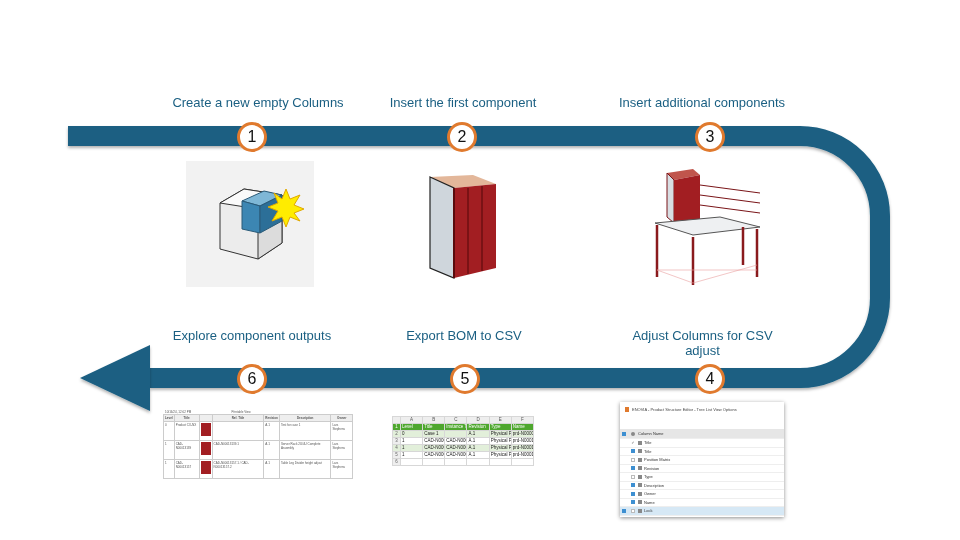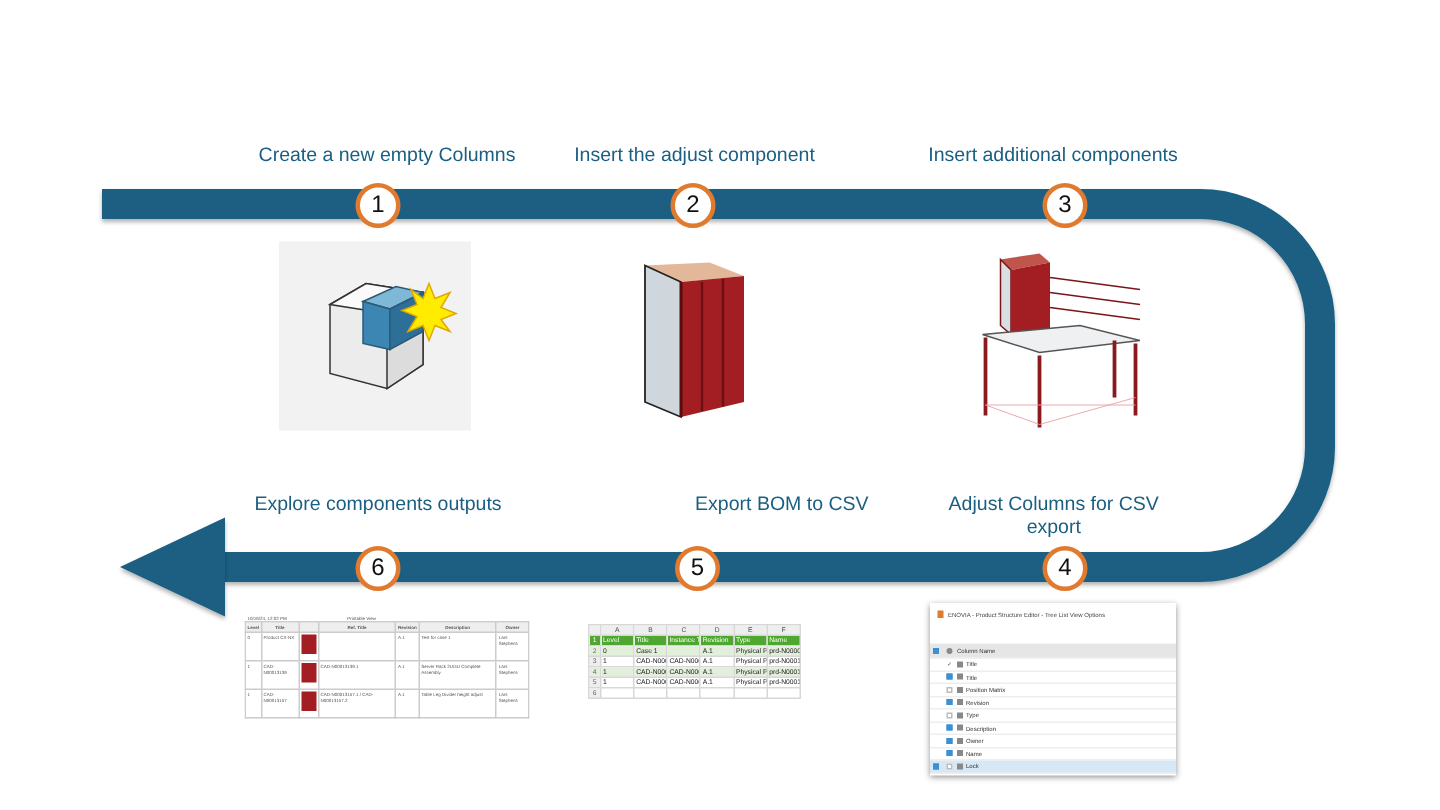--- a/index.html
+++ b/index.html
@@ -46,25 +46,25 @@
   <defs>
     <filter id="sh" x="-5%" y="-5%" width="110%" height="115%">
       <feDropShadow dx="0" dy="2" stdDeviation="1.5" flood-color="#000" flood-opacity="0.3"></feDropShadow>
     </filter>
   </defs>
   <path d="M68,136 L800,136 A80,80 0 0 1 880,216 L880,298 A80,80 0 0 1 800,378 L150,378" fill="none" stroke="#1a5f82" stroke-width="20" filter="url(#sh)"></path>
   <polygon points="80,378 150,345 150,411" fill="#1a5f82" filter="url(#sh)"></polygon>
 </svg>
 
 <div class="step-label" style="left:153px;top:95px;width:210px;">Create a new empty Columns</div>
-<div class="step-label" style="left:358px;top:95px;width:210px;">Insert the adjust component</div>
+<div class="step-label" style="left:358px;top:95px;width:210px;">Insert the first component</div>
 <div class="step-label" style="left:597px;top:95px;width:210px;">Insert additional components</div>
-<div class="step-label" style="left:625px;top:328px;width:155px;">Adjust Columns for CSV export</div>
-<div class="step-label" style="left:369px;top:328px;width:210px;text-align:right;">Export BOM to CSV</div>
-<div class="step-label" style="left:147px;top:328px;width:210px;">Explore components outputs</div>
+<div class="step-label" style="left:625px;top:328px;width:155px;">Adjust Columns for CSV adjust</div>
+<div class="step-label" style="left:359px;top:328px;width:210px;">Export BOM to CSV</div>
+<div class="step-label" style="left:147px;top:328px;width:210px;">Explore component outputs</div>
 
 <div class="badge" style="left:237px;top:122px;">1</div>
 <div class="badge" style="left:447px;top:122px;">2</div>
 <div class="badge" style="left:695px;top:122px;">3</div>
 <div class="badge" style="left:695px;top:364px;">4</div>
 <div class="badge" style="left:450px;top:364px;">5</div>
 <div class="badge" style="left:237px;top:364px;">6</div>
 
 <div class="thumb" style="left:186px;top:161px;width:128px;height:126px;background:#f2f2f2;">
   <svg width="128" height="126" viewBox="0 0 128 126">

